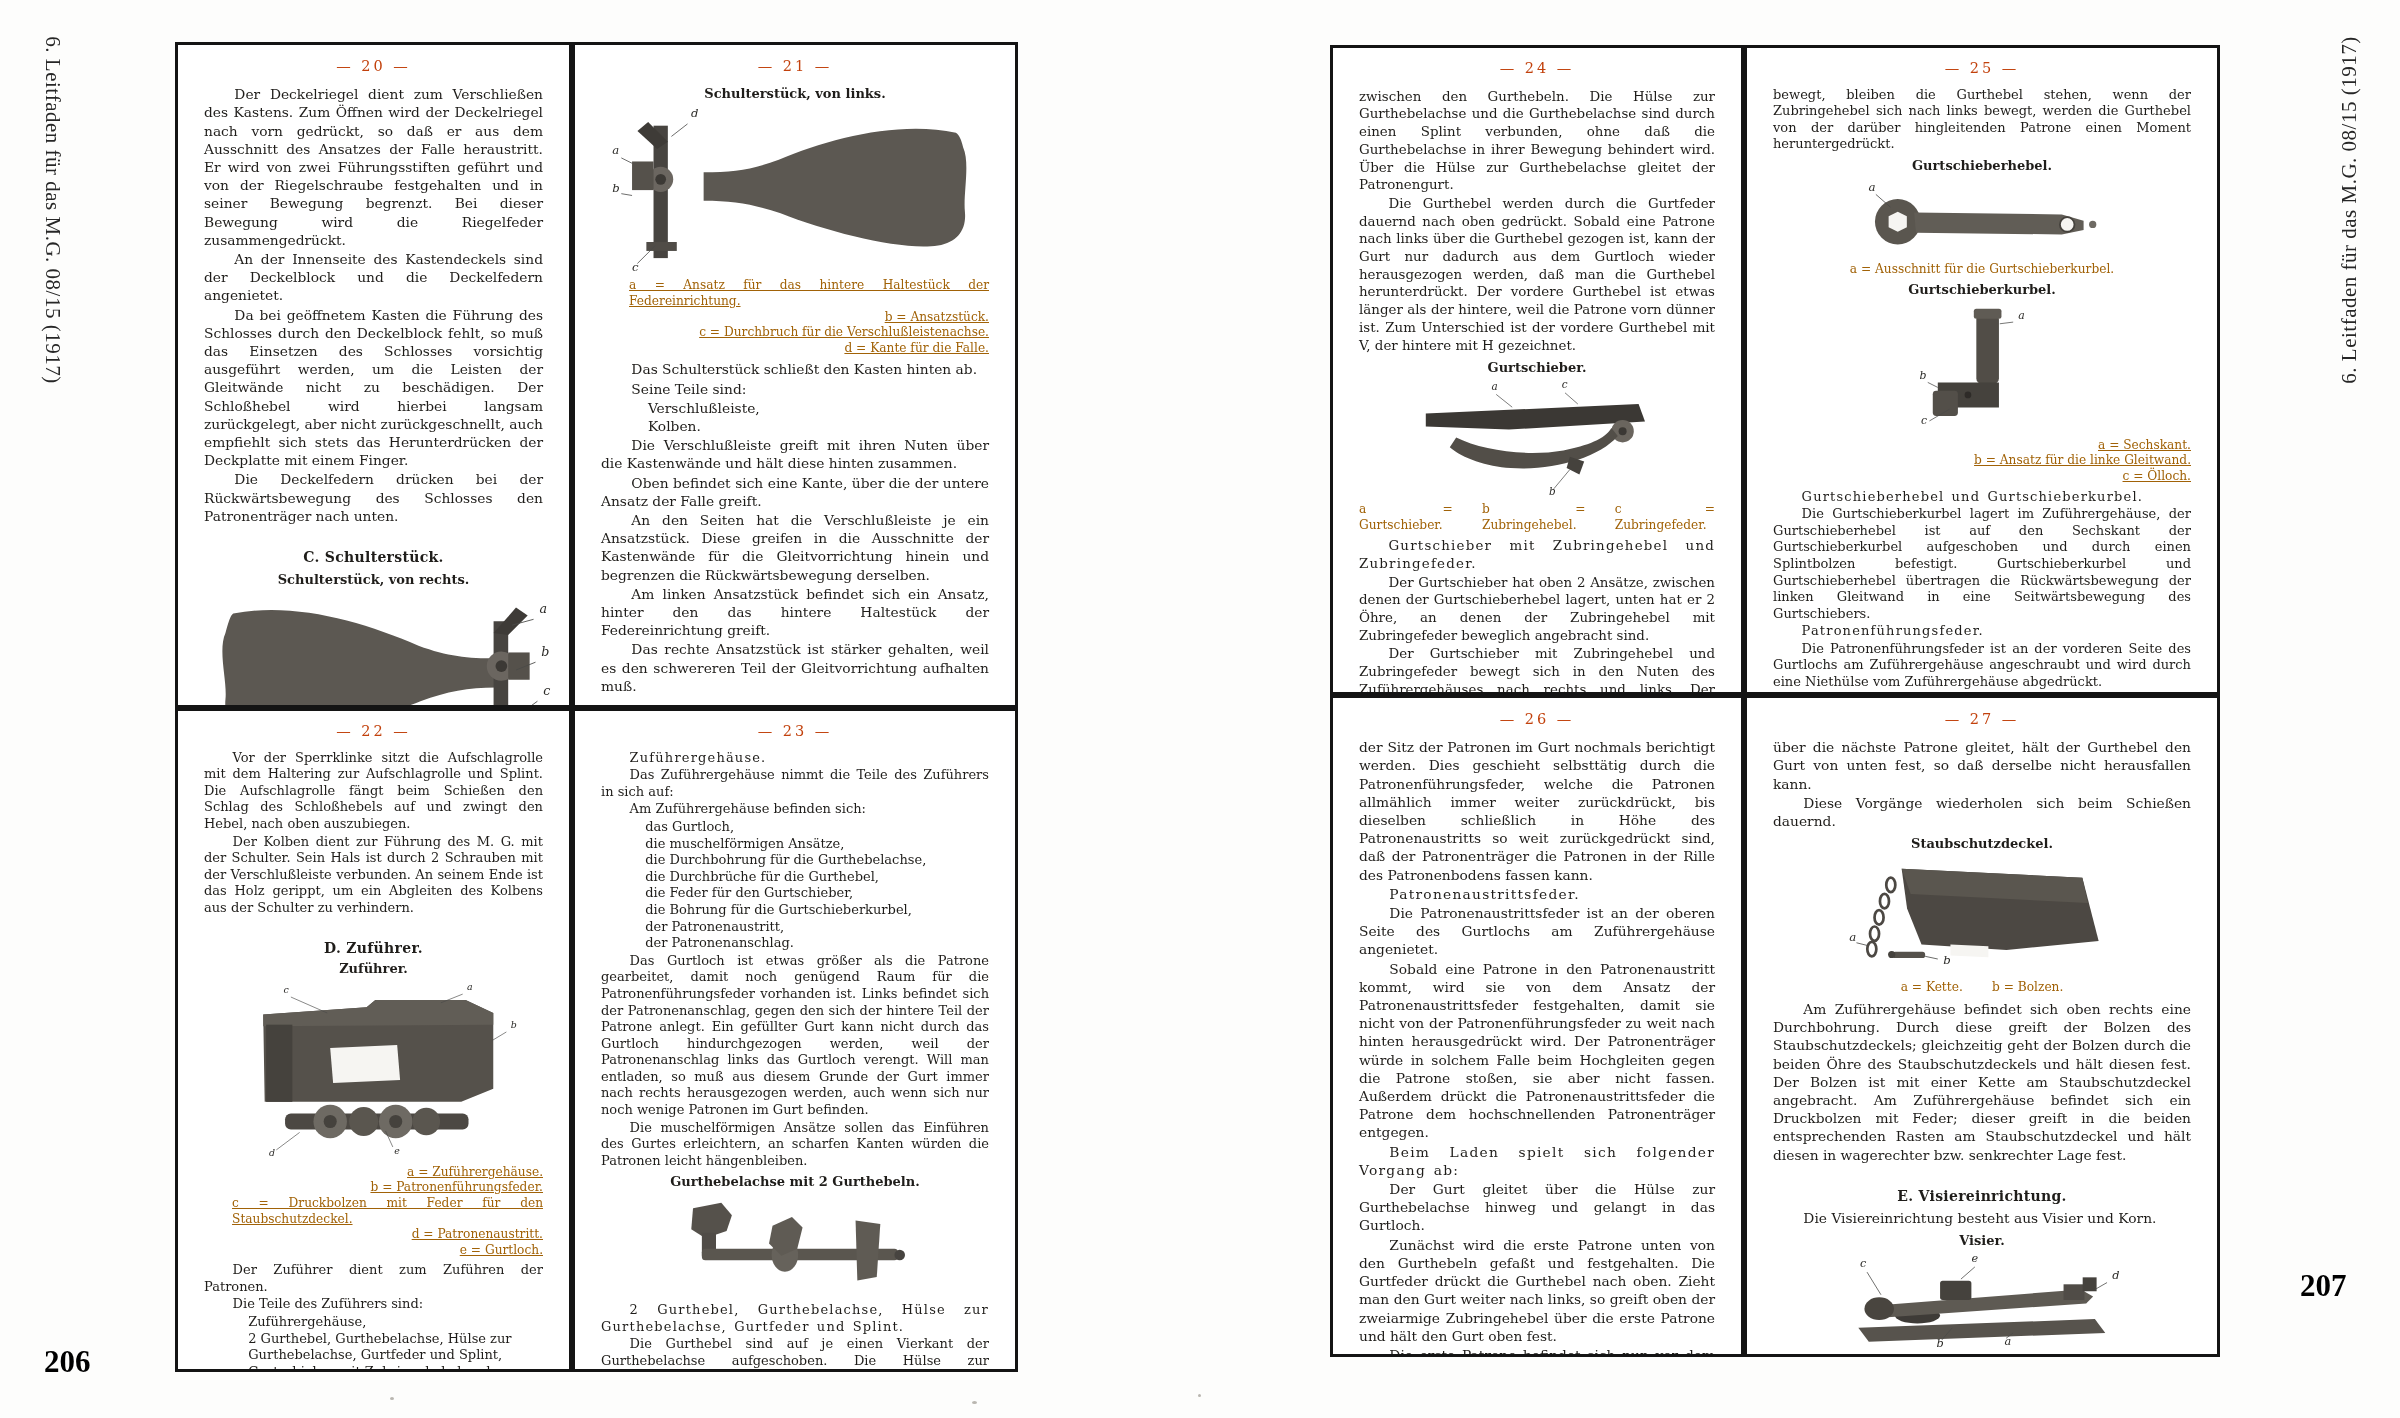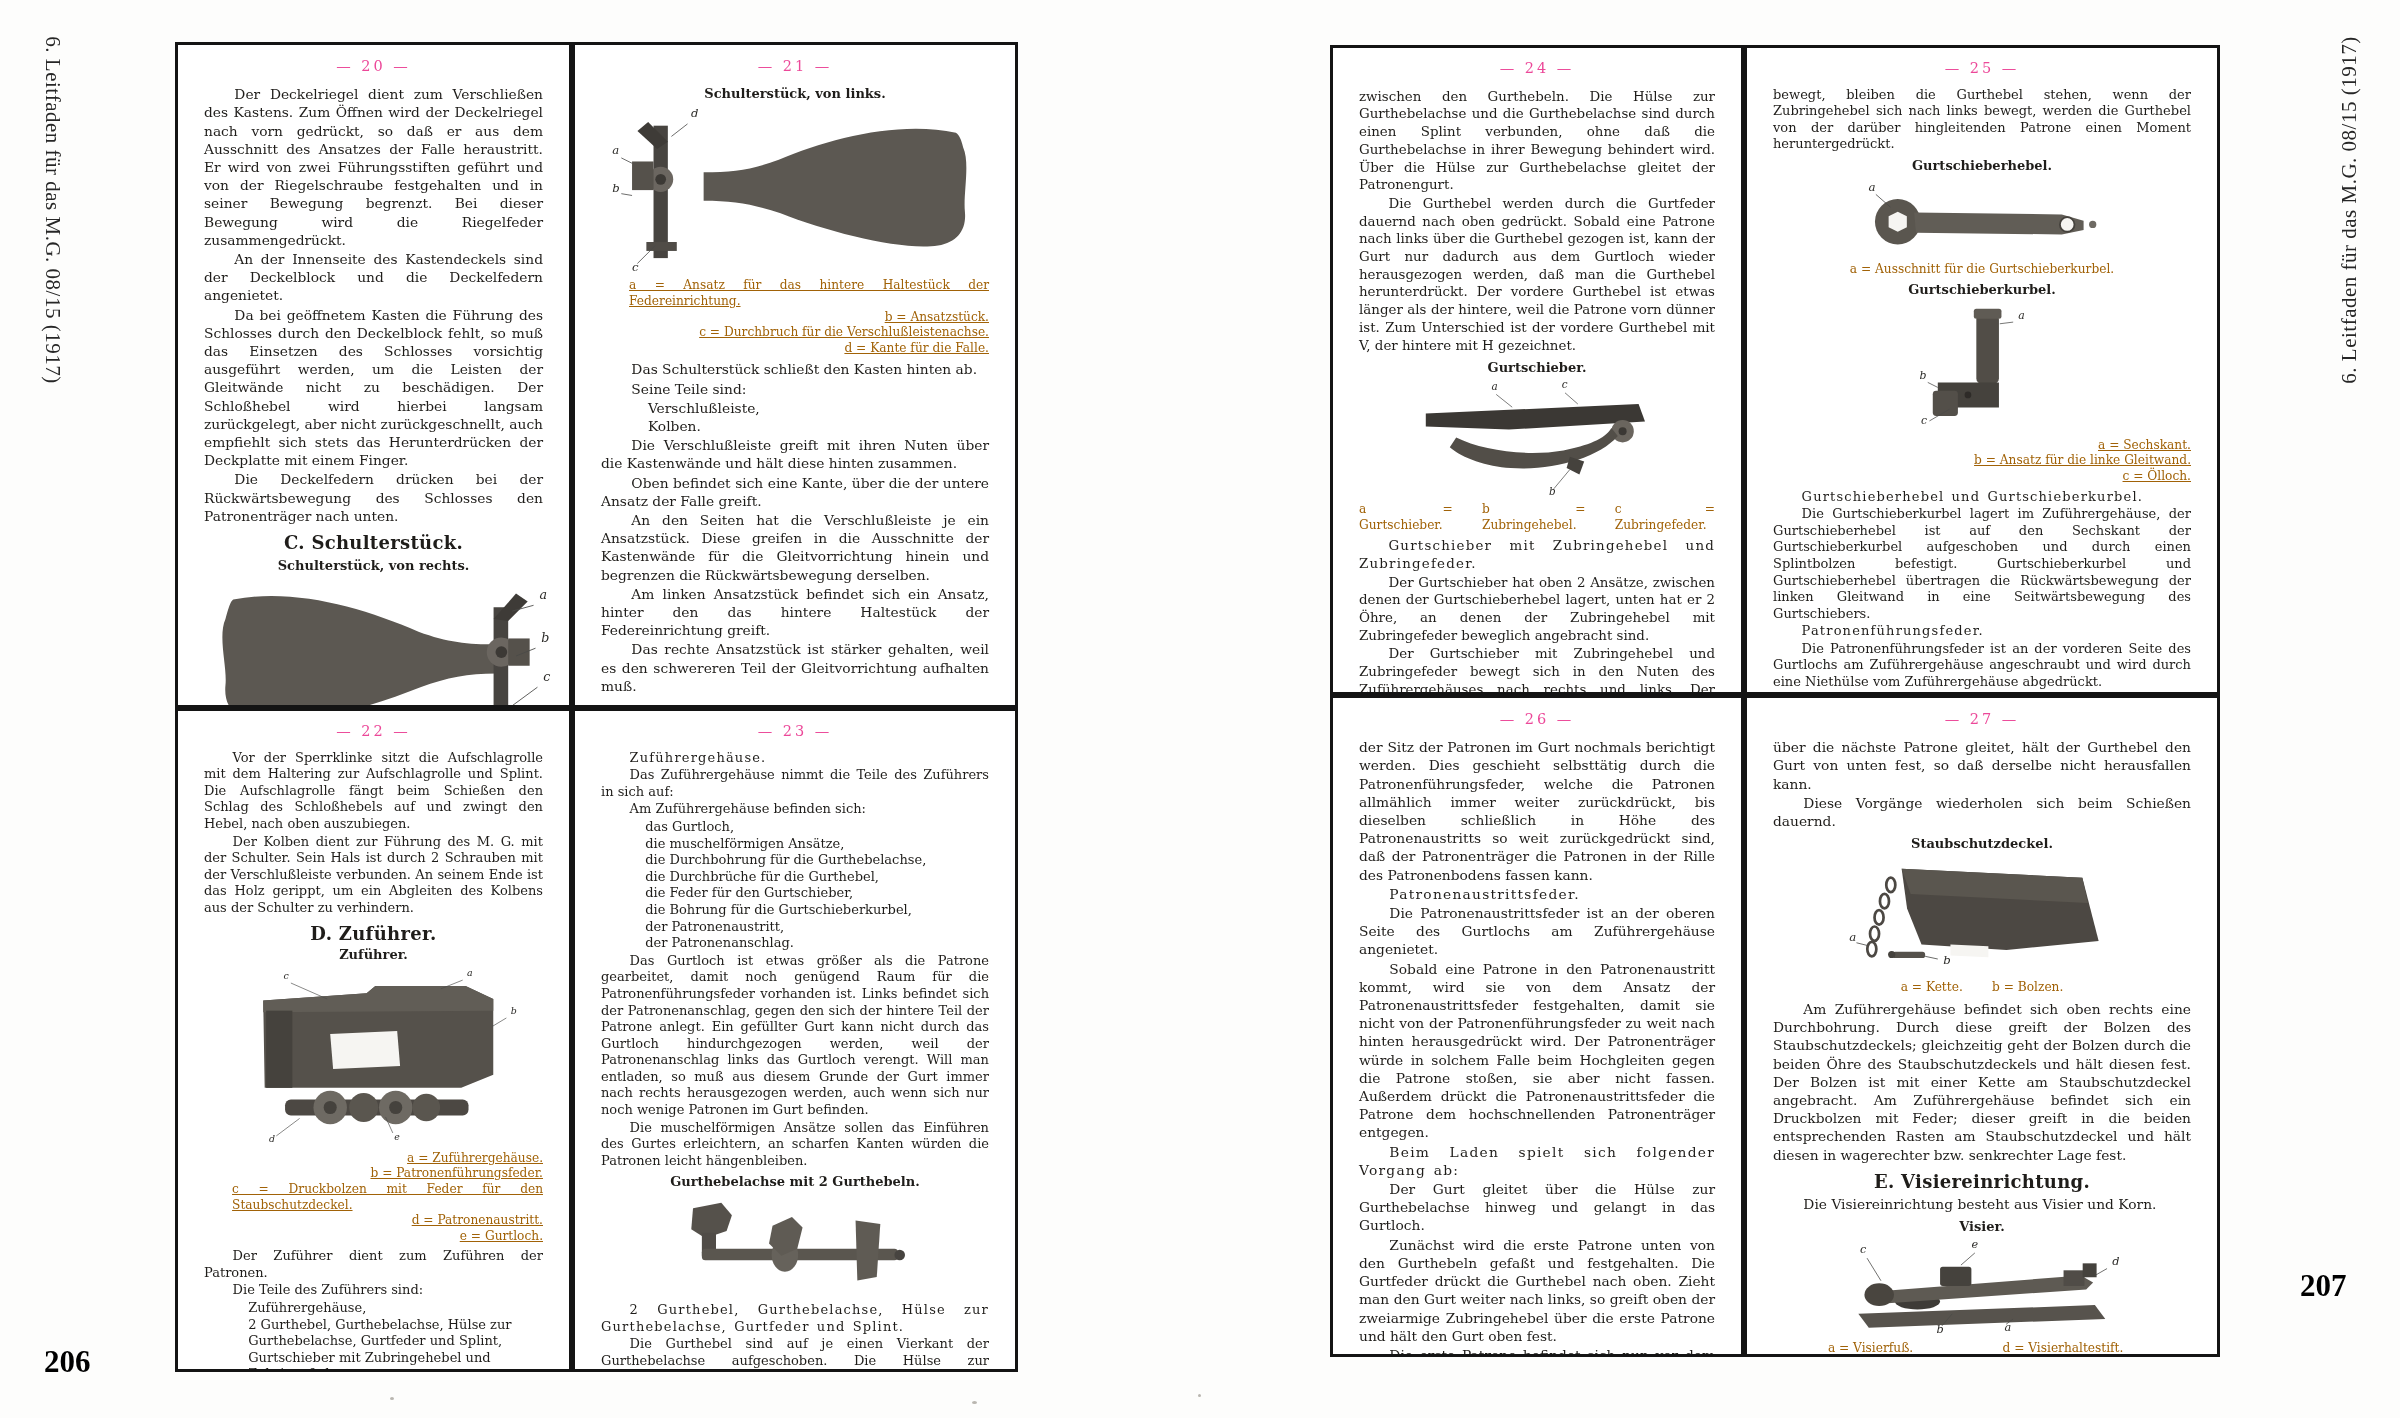--- a/index.html
+++ b/index.html
@@ -37,28 +37,28 @@
   #p21{left:572px;top:42px;width:446px;height:666px;}
   #p22{left:175px;top:708px;width:397px;height:664px;}
   #p23{left:572px;top:708px;width:446px;height:664px;}
   #p24{left:1330px;top:45px;width:414px;height:650px;}
   #p25{left:1744px;top:45px;width:476px;height:650px;}
   #p26{left:1330px;top:695px;width:414px;height:662px;}
   #p27{left:1744px;top:695px;width:476px;height:662px;}
 
   .pghead{
     text-align:center;font-size:14.5px;letter-spacing:3px;
-    margin:6px 0 10px 0;color:#ec4899;text-indent:0;
+    margin:6px 0 10px 0;color:#c2410c;text-indent:0;
   }
   .para{margin:1px 0;text-indent:2.2em;}
   .para.noind{text-indent:0;}
   .sphead{margin:1px 0;text-indent:2.2em;letter-spacing:0.09em;word-spacing:0.15em;text-align:justify;}
   .bighead{
-    text-align:center;font-weight:bold;font-size:18px;
-    margin:9px 0 4px 0;text-indent:0;letter-spacing:0.3px;
+    text-align:center;font-weight:bold;font-size:14px;
+    margin:23px 0 4px 0;text-indent:0;letter-spacing:0.3px;
   }
   .figcap{
     text-align:center;font-weight:bold;font-size:13px;
     margin:5px 0 3px 0;text-indent:0;
   }
   .figwrap{text-align:center;margin:2px 0;text-indent:0;}
   .figwrap svg{display:inline-block;vertical-align:top;}
   .legend{font-size:12.2px;line-height:15.6px;margin:2px 0 4px 0;text-indent:0;color:#a16207;}
   .legend .legrow{display:flex;gap:2.4em;}
   .legend.lc .legrow{justify-content:center;}

